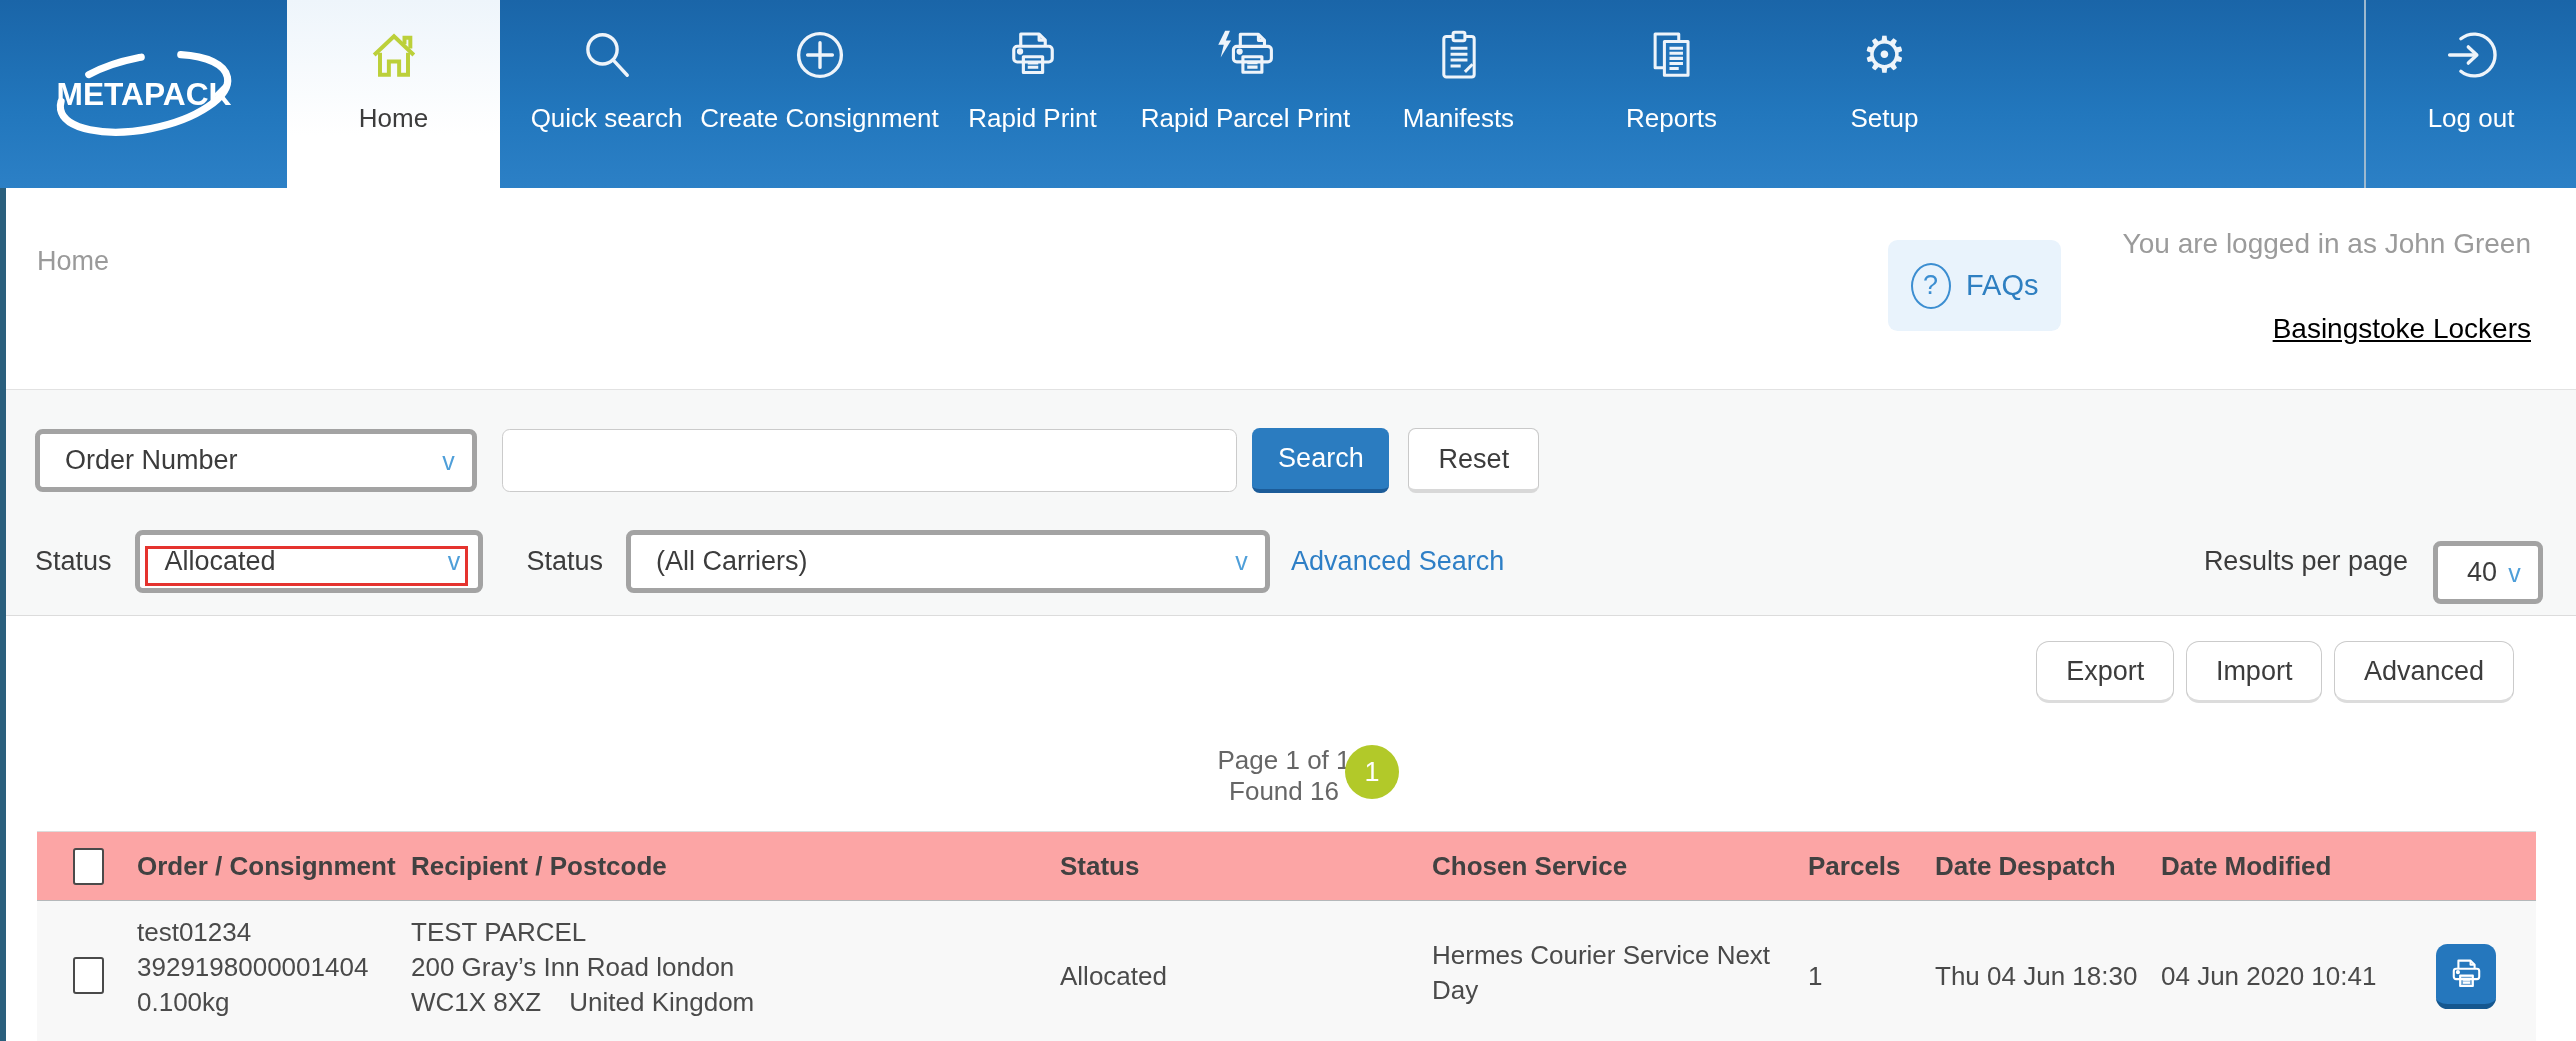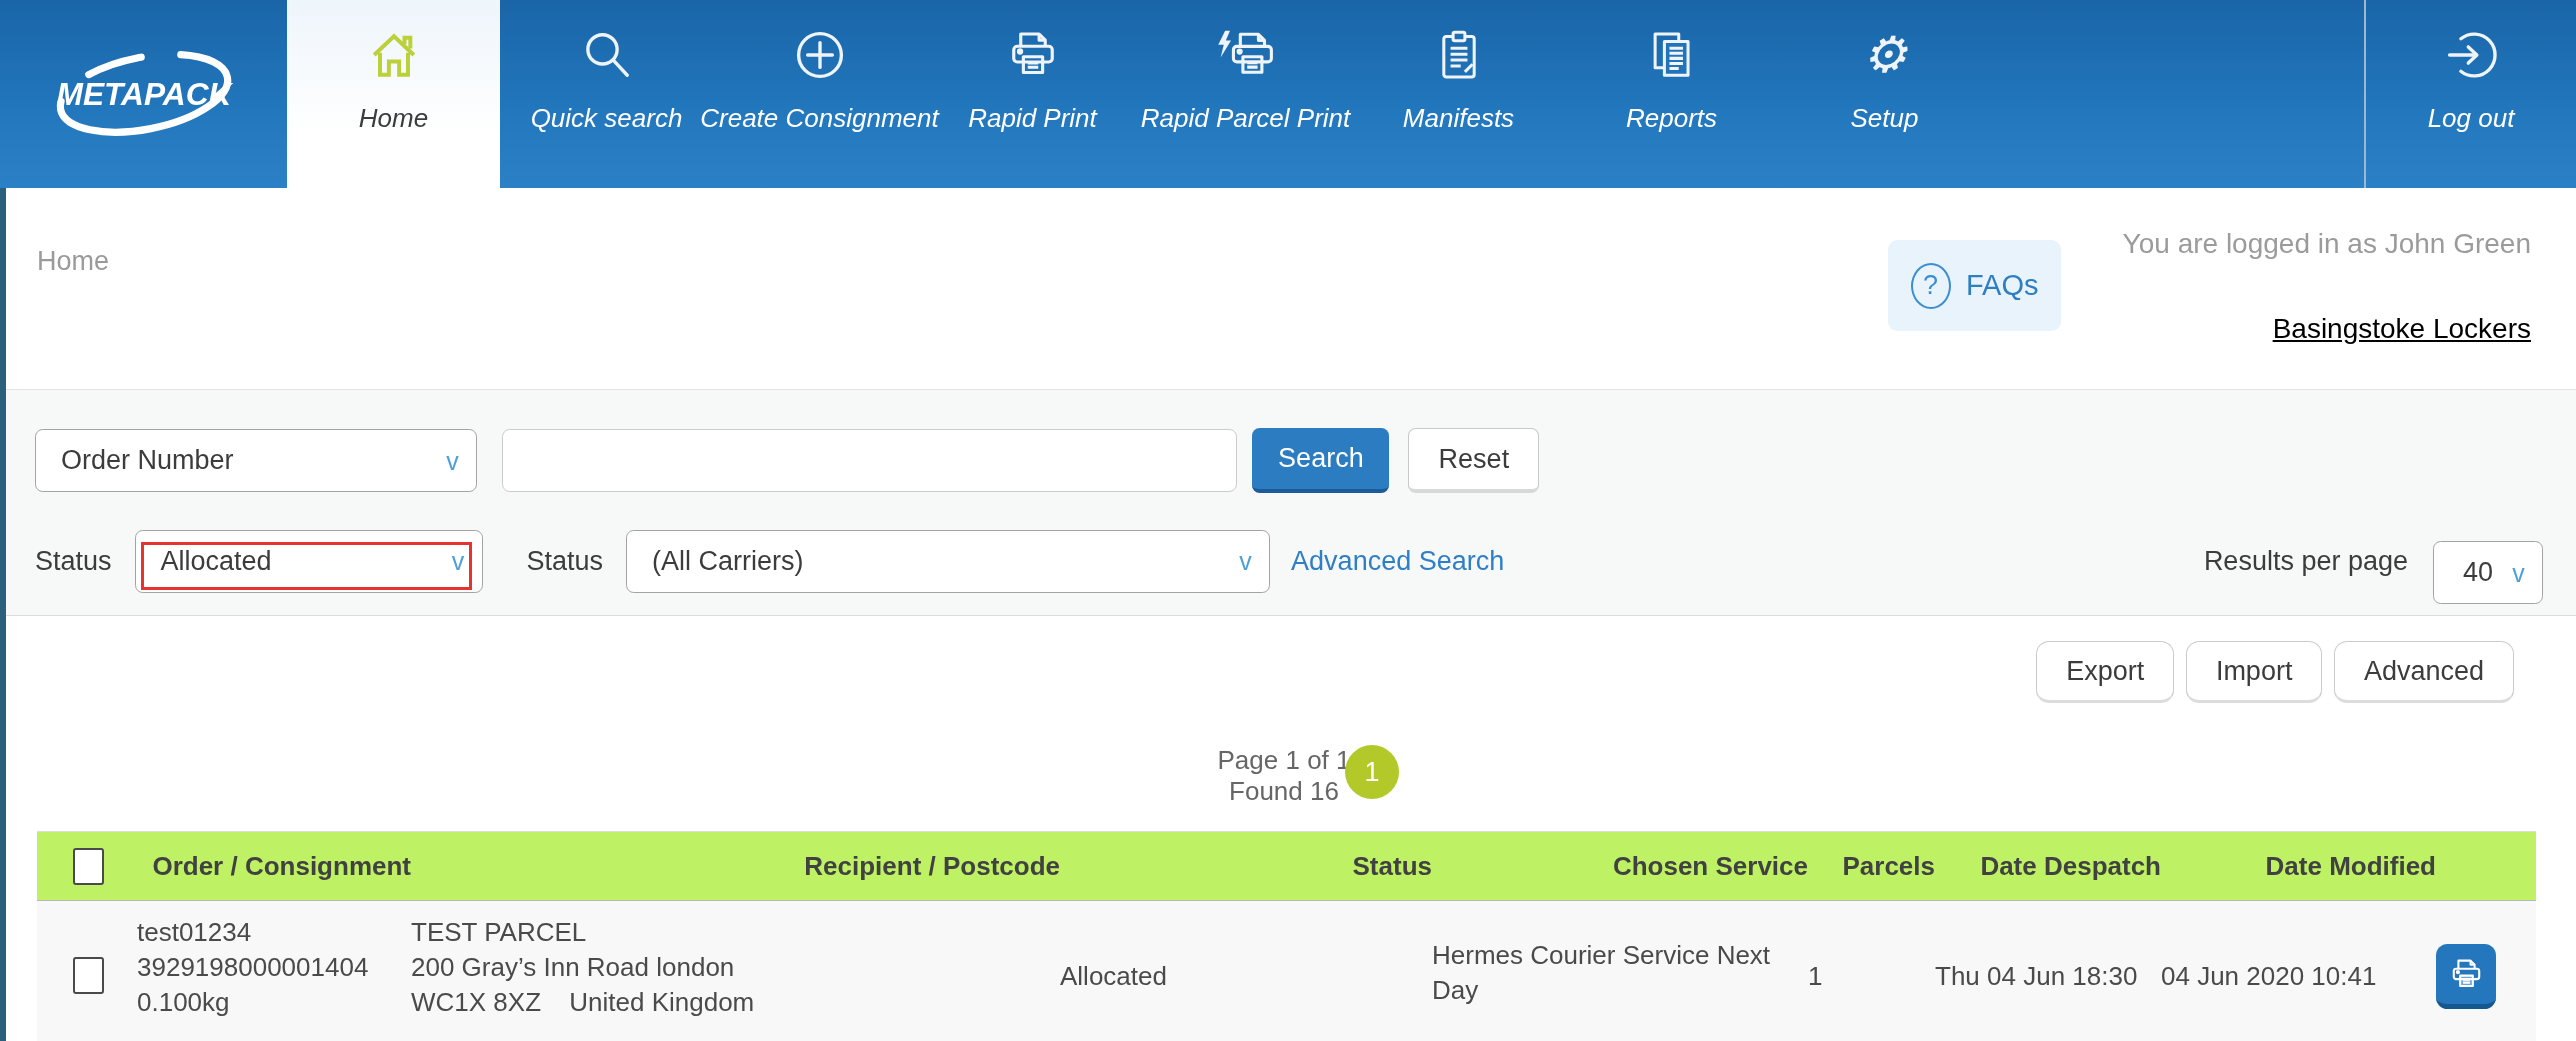--- a/index.html
+++ b/index.html
@@ -1,21 +1,21 @@
 <!DOCTYPE html>
 <html><head>
 <meta charset="utf-8">
 <style>
   * { margin:0; padding:0; box-sizing:border-box; }
   html,body { width:2576px; height:1041px; overflow:hidden; background:#fff;
               font-family:"Liberation Sans", sans-serif; }
 
   
   .topnav { height:188px; display:flex; align-items:stretch;
-            background:linear-gradient(180deg,#1a65a8 0%,#2277bd 60%,#2c80c6 100%); position:relative; z-index:5;font-style:italic; }
+            background:linear-gradient(180deg,#1a65a8 0%,#2277bd 60%,#2c80c6 100%); position:relative; z-index:5; }
   .brand { width:287px; display:flex; align-items:center; justify-content:center; cursor:pointer; }
   .nav-item { width:213px; display:flex; flex-direction:column; align-items:center;
               padding-top:23px; cursor:pointer; height:188px; }
   .nav-item .ico { height:63px; display:flex; align-items:center; justify-content:center; }
   .nav-item .lbl { margin-top:17.3px; font-size:26px; color:#fff; white-space:nowrap; }
   .nav-item.active { background:linear-gradient(180deg,#eef5fb 0%,#ffffff 70%);
                      height:194px; z-index:6; }
   .nav-item.active .lbl { color:#3c3c3c; }
   .nav-spacer { flex:1; }
   .nav-divider { width:1.9px; background:#9db9cf; height:188px; }
@@ -33,21 +33,21 @@
                 color:#3c8ed1; font-size:27px; display:flex; align-items:center; justify-content:center; }
   .faqs-lbl { color:#2e7fc1; font-size:29px; }
   .login-text { position:absolute; right:45px; top:40px; font-size:28px; color:#9b9b9b; }
   .account-text { position:absolute; right:45px; top:125px; font-size:28px; color:#000000;text-decoration:underline; }
 
   
   .filter-panel { height:227px; background:#f7f8f8; border-top:1.9px solid #e2e2e2;
                   border-bottom:1.9px solid #dcdcdc; padding:38px 33px 0 35px; }
   .f-row { display:flex; align-items:center; }
   .f-row2 { margin-top:25px; }
-  .sel { position:relative; height:63px; background:#fff; border:1px solid #a3a3a3;
+  .sel { position:relative; height:63px; background:#fff; border:5px solid #a3a3a3;
          border-radius:7.7px; display:flex; align-items:center; padding:0 50px 0 25px;
          font-size:27px; color:#3c3c3c; cursor:pointer; }
   .sel .chev { position:absolute; right:17.3px; top:50%; transform:translateY(-50%);
                color:#4f9fd9; font-size:25px; }
   .sel-field { width:442px; margin-right:25px; }
   .search-input { width:735px; height:63px; border:1px solid #cbcbcb; border-radius:7.7px;
                   font-size:27px; padding:0 21px; color:#3c3c3c; background:#fff; outline:none; }
   .btn-search { margin-left:15.4px; width:137px; height:65px; background:#2b7cc0; color:#fff;
                 font-size:27px; border:none; border-bottom:4.8px solid #1c5c99; border-radius:7.7px; cursor:pointer; }
   .btn-reset { margin-left:19px; width:131px; height:65px; background:#fff; color:#3c3c3c;
@@ -75,21 +75,21 @@
               align-items:center; justify-content:space-between; padding:0 45px 0 37px;
               font-size:26px; color:#666;flex-direction:column; }
   .page-circle { position:absolute; left:1345px; top:0; width:54px; height:54px;
                  border-radius:50%; background:#b2c929; color:#fff; font-size:27px;
                  display:flex; align-items:center; justify-content:center; cursor:pointer; }
 
   
   .results-table { margin:32px 0 0 37px; width:2499px; }
   .t-grid { display:grid; grid-template-columns:100px 274px 649px 372px 376px 127px 226px 275px 1fr; }
   .t-head { border-top:1px solid #dcdcdc; border-bottom:1.9px solid #b5b8ba; height:70px;
-            align-items:center; font-weight:bold; font-size:26px; color:#414141; background:#bef264;text-align:right; }
+            align-items:center; font-weight:bold; font-size:26px; color:#414141; background:#fca5a5; }
   .t-head .cb-cell { padding-left:36px; }
   .checkbox { width:31px; height:37px; border:2.9px solid #4a4a4a; border-radius:2.9px;
               background:#fff; cursor:pointer; }
   .t-row { background:#f8f8f8; height:163px; font-size:26px; color:#4a4a4a; }
   .t-row .cell { padding-top:14.4px; line-height:35px; }
   .t-row .cb-cell { padding-left:36px; padding-top:56px; }
   .t-row .mid { padding-top:58px; }
   .country-gap { display:inline-block; margin-left:21px; }
   .svc-cell { padding-right:19px; }
   .print-btn { margin-top:43px; width:60px; height:65px; background:#2577bd;

